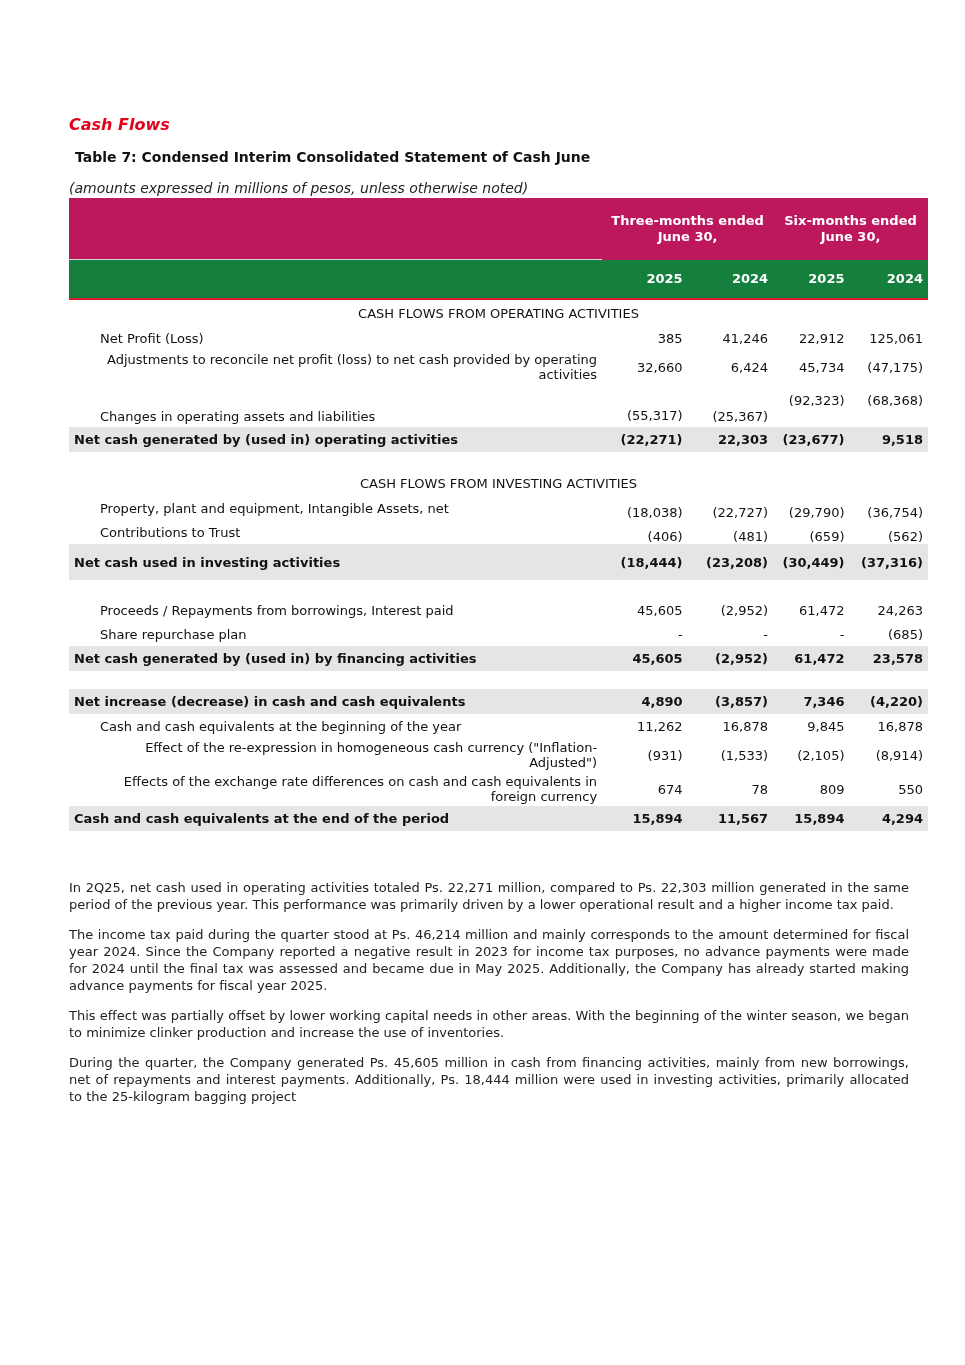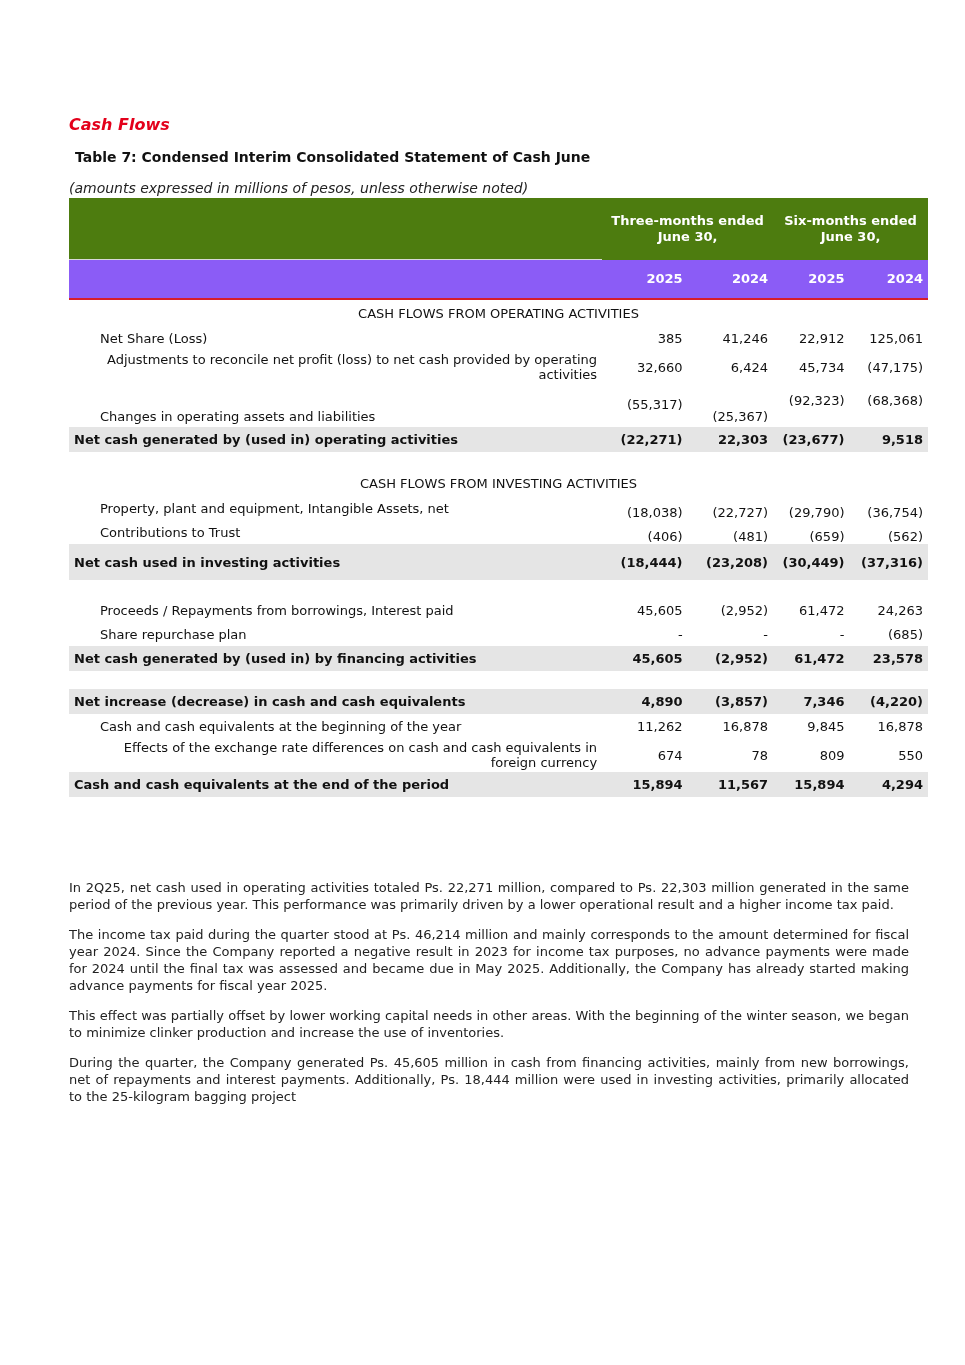--- a/index.html
+++ b/index.html
@@ -17,22 +17,22 @@
   }
   .table-note {
     position: absolute; left: 69px; top: 180px;
     font-style: italic; font-size: 14px; color: #222;
   }
   .cf-table {
     position: absolute; left: 69px; top: 198px; width: 859px;
     border-collapse: collapse; font-size: 13px;
   }
   .cf-table td { padding: 0 5px; vertical-align: middle; }
-  .hdr1 td { background: #4d7c0f; color: #fff; font-weight: bold; height: 61px; text-align: center; line-height: 16px; }
-  .hdr2 td { background: #8b5cf6; color: #fff; font-weight: bold; height: 38px; text-align: right; }
+  .hdr1 td { background: #be185d; color: #fff; font-weight: bold; height: 61px; text-align: center; line-height: 16px; }
+  .hdr2 td { background: #15803d; color: #fff; font-weight: bold; height: 38px; text-align: right; }
   .hdr2 td:first-child { border-top: 1px solid #d8d8d8; }
   .hdr-sep td { height: 2px; padding: 0; background: #d71d2a; }
   .lbl { text-align: left; width: 520px; }
   .num { text-align: right; white-space: nowrap; }
   .c1 { width: 75px; } .c2 { width: 75px; } .c3 { width: 66px; } .c4 { width: 68px; }
   .sec td { font-weight: normal; height: 26px; text-align: center; }
   .row td { height: 24px; }
   .row .lbl .ind { padding-left: 26px; }
   .row.tall td { height: 34px; text-align: right; }
   .tot td { background: #e5e5e5; font-weight: bold; height: 25px; }
@@ -65,36 +65,36 @@
     <td class="num c4">2024</td>
   </tr>
   <tr class="hdr-sep">
         <td colspan="5"></td>
       </tr>
 
   <tr class="sec">
     <td class="lbl" colspan="5">CASH FLOWS FROM OPERATING ACTIVITIES</td>
   </tr>
   <tr class="row">
-    <td class="lbl"><span class="ind">Net Share (Loss)</span></td>
+    <td class="lbl"><span class="ind">Net Profit (Loss)</span></td>
     <td class="num">385</td>
     <td class="num">41,246</td>
     <td class="num">22,912</td>
     <td class="num">125,061</td>
   </tr>
   <tr class="row tall">
     <td class="lbl"><span class="ind">Adjustments to reconcile net profit (loss) to net cash provided by operating activities</span></td>
     <td class="num">32,660</td>
     <td class="num">6,424</td>
     <td class="num">45,734</td>
     <td class="num">(47,175)</td>
   </tr>
   <tr class="row" style="height:38px">
     <td class="lbl" style="vertical-align:bottom;padding-bottom:3px"><span class="ind">Changes in operating assets and liabilities</span></td>
-    <td class="num" style="vertical-align:bottom;padding-bottom:15px">(55,317)</td>
+    <td class="num" style="vertical-align:bottom;padding-bottom:4px">(55,317)</td>
     <td class="num" style="vertical-align:bottom;padding-bottom:3px">(25,367)</td>
     <td class="num" style="vertical-align:bottom;padding-bottom:19px">(92,323)</td>
     <td class="num" style="vertical-align:bottom;padding-bottom:19px">(68,368)</td>
   </tr>
   <tr class="tot">
     <td class="lbl">Net cash generated by (used in) operating activities</td>
     <td class="num">(22,271)</td>
     <td class="num">22,303</td>
     <td class="num">(23,677)</td>
     <td class="num">9,518</td>
@@ -164,20 +164,27 @@
     <td class="num">(4,220)</td>
   </tr>
   <tr class="row">
     <td class="lbl"><span class="ind">Cash and cash equivalents at the beginning of the year</span></td>
     <td class="num">11,262</td>
     <td class="num">16,878</td>
     <td class="num">9,845</td>
     <td class="num">16,878</td>
   </tr>
   <tr class="row tall">
+    <td class="lbl"><span class="ind">Effect of the re-expression in homogeneous cash currency ("Inflation-Adjusted")</span></td>
+    <td class="num">(931)</td>
+    <td class="num">(1,533)</td>
+    <td class="num">(2,105)</td>
+    <td class="num">(8,914)</td>
+  </tr>
+  <tr class="row tall">
     <td class="lbl"><span class="ind">Effects of the exchange rate differences on cash and cash equivalents in foreign currency</span></td>
     <td class="num">674</td>
     <td class="num">78</td>
     <td class="num">809</td>
     <td class="num">550</td>
   </tr>
   <tr class="tot">
     <td class="lbl">Cash and cash equivalents at the end of the period</td>
     <td class="num">15,894</td>
     <td class="num">11,567</td>

